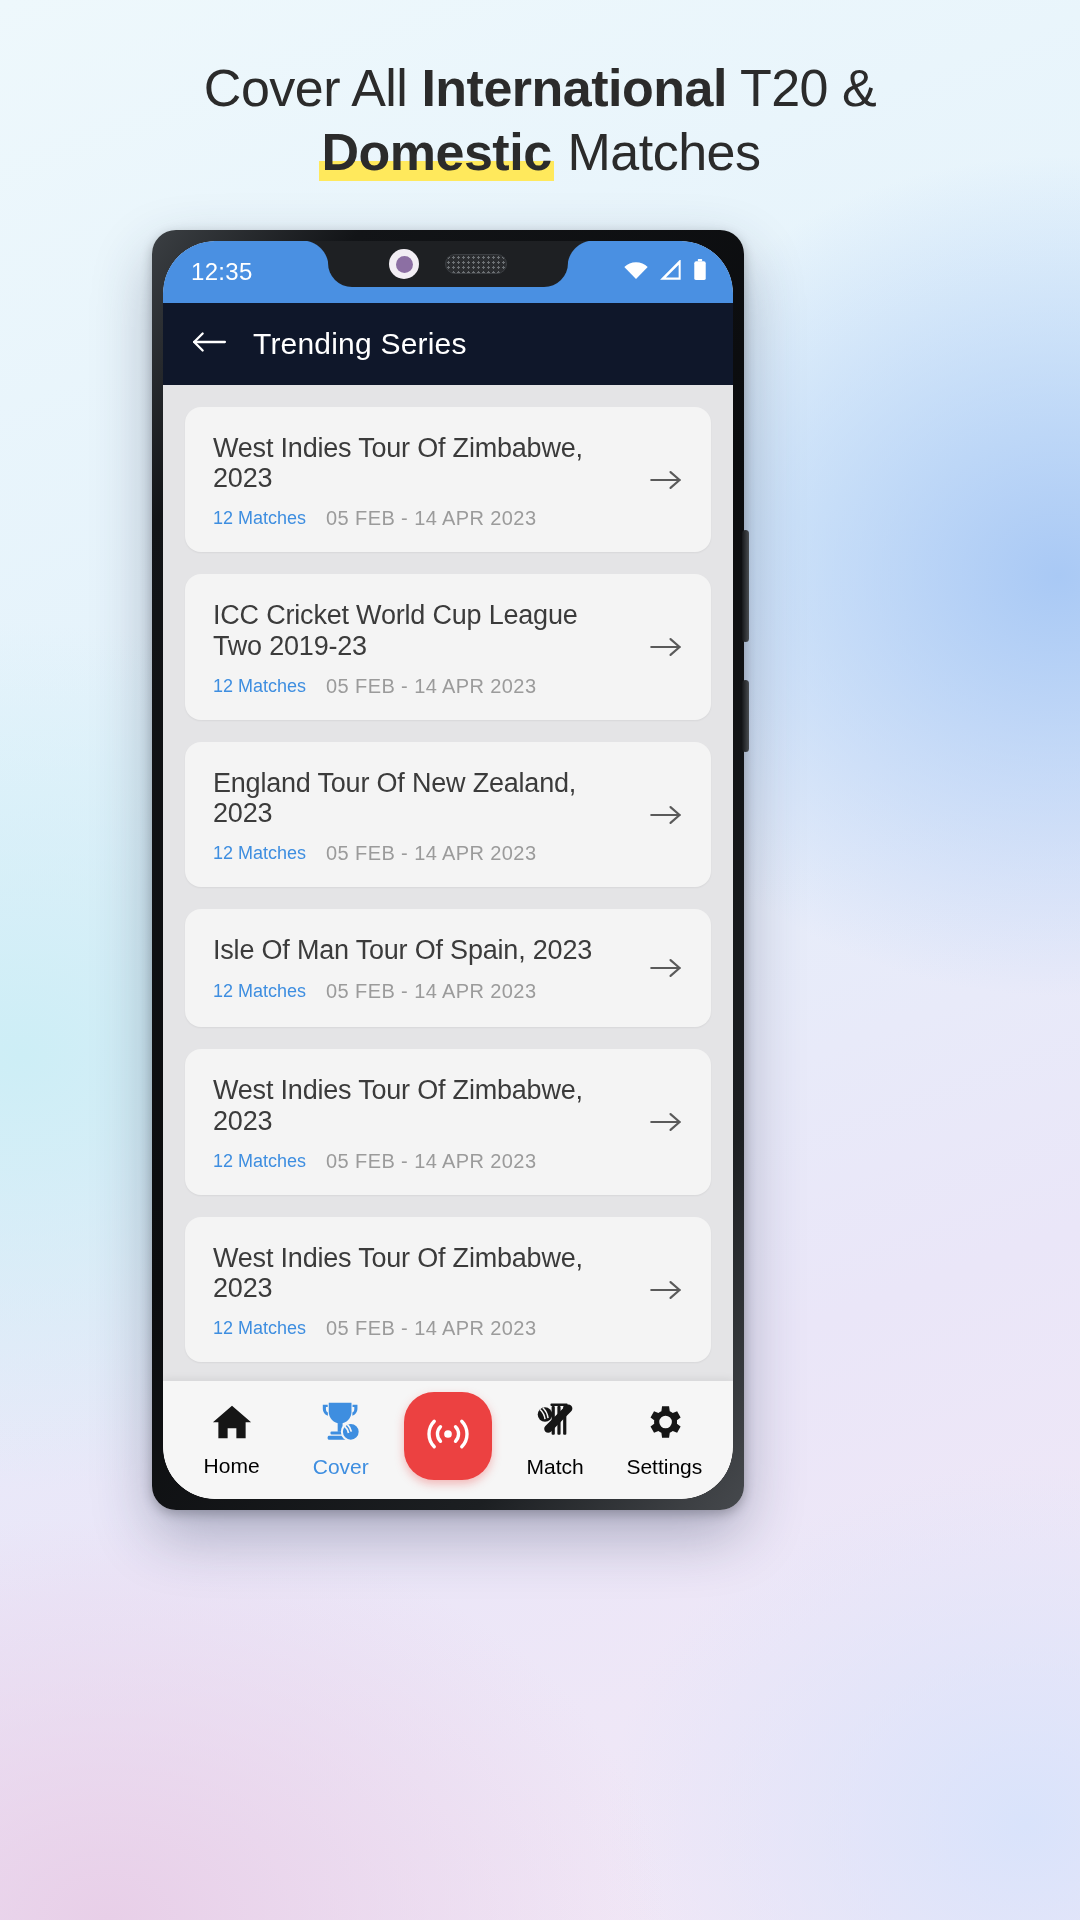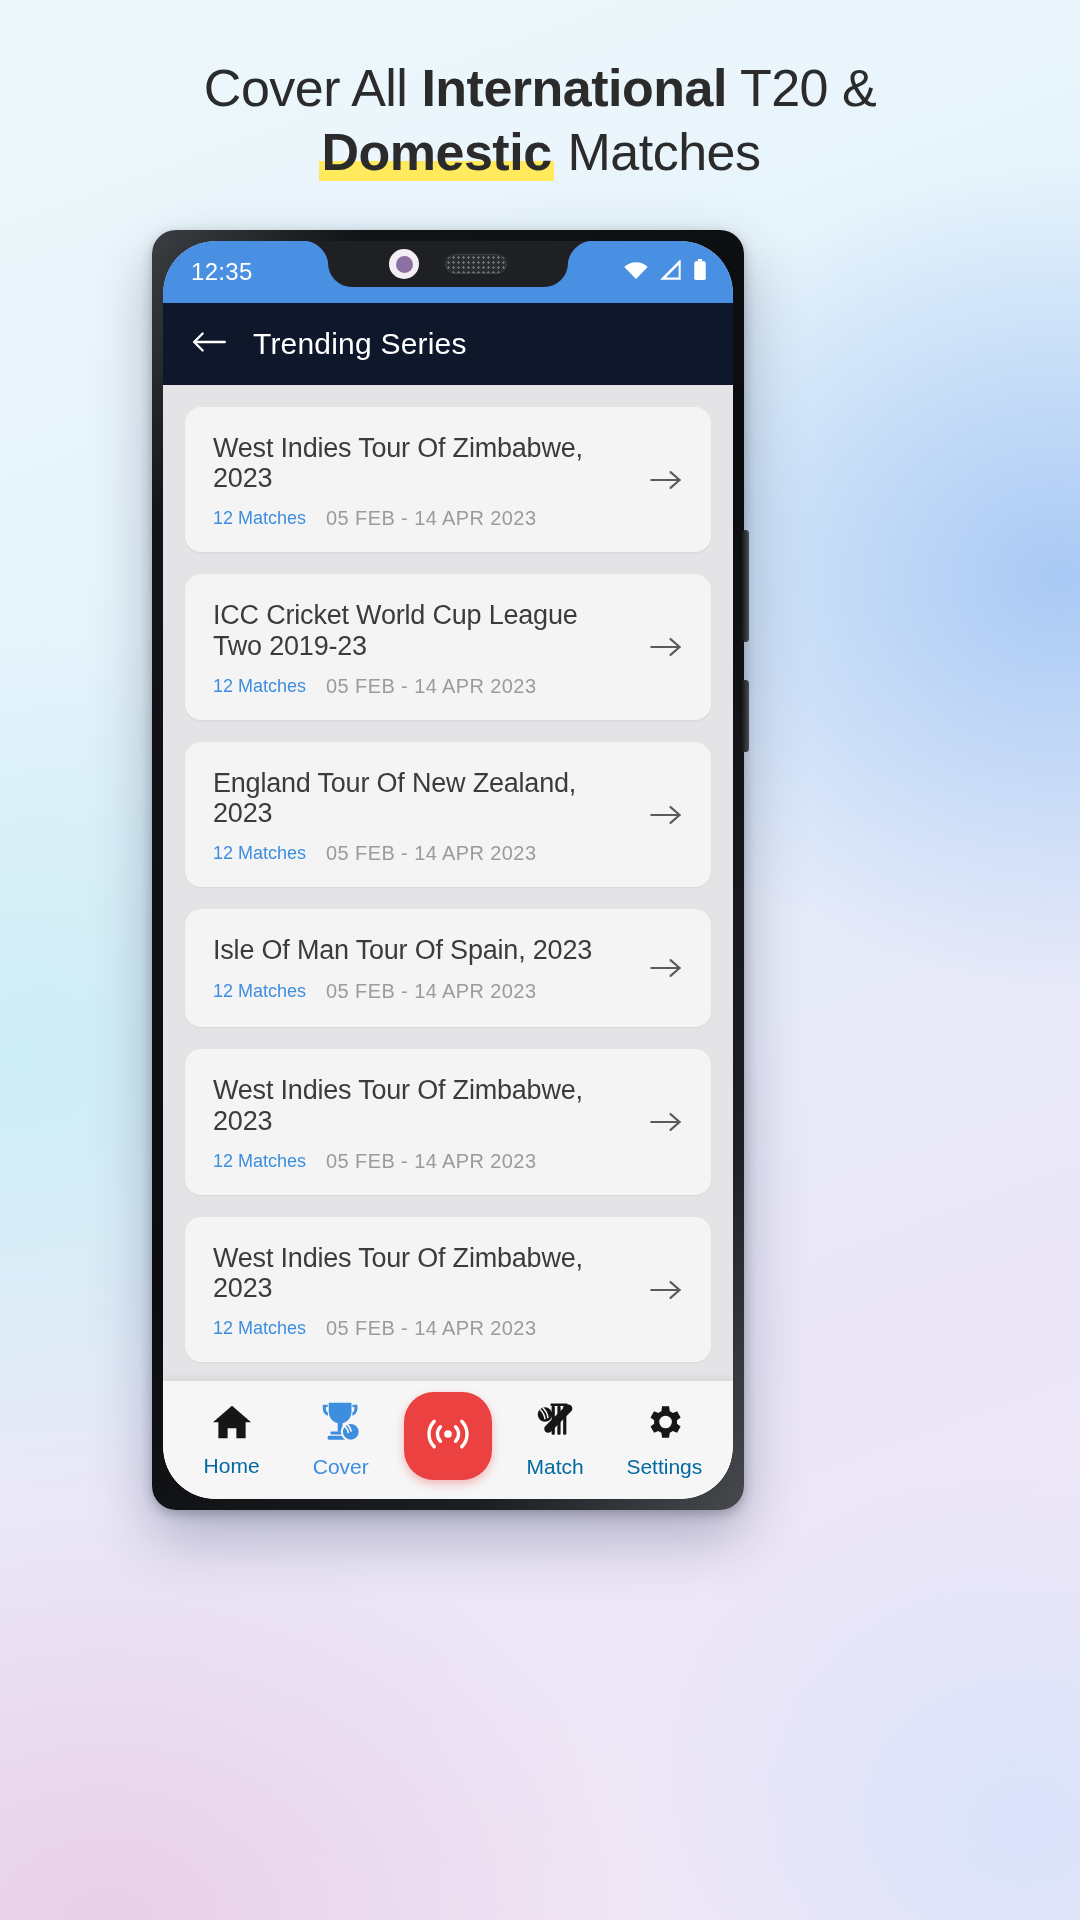--- a/index.html
+++ b/index.html
@@ -126,21 +126,21 @@
   .bottomnav {
     flex:none; height:118px; background:#f6f6f6;
     display:flex; align-items:center; justify-content:space-around;
     padding:0 14px; position:relative; z-index:3;
     box-shadow:0 -2px 8px rgba(0,0,0,.07);
   }
   .navitem {
     display:flex; flex-direction:column; align-items:center; gap:8px;
     width:92px;
   }
-  .navlabel { font-size:21px; color:#0369a1; }
+  .navlabel { font-size:21px; color:#000000; }
   .navitem.active .navlabel { color:#3e8ee0; }
   .fab {
     width:88px; height:88px; border-radius:30px;
     background:#ec4141; display:flex; align-items:center; justify-content:center;
     box-shadow:0 4px 10px rgba(236,65,65,.35);
     margin-bottom:8px;
   }
 </style>
 </head>
 <body>

